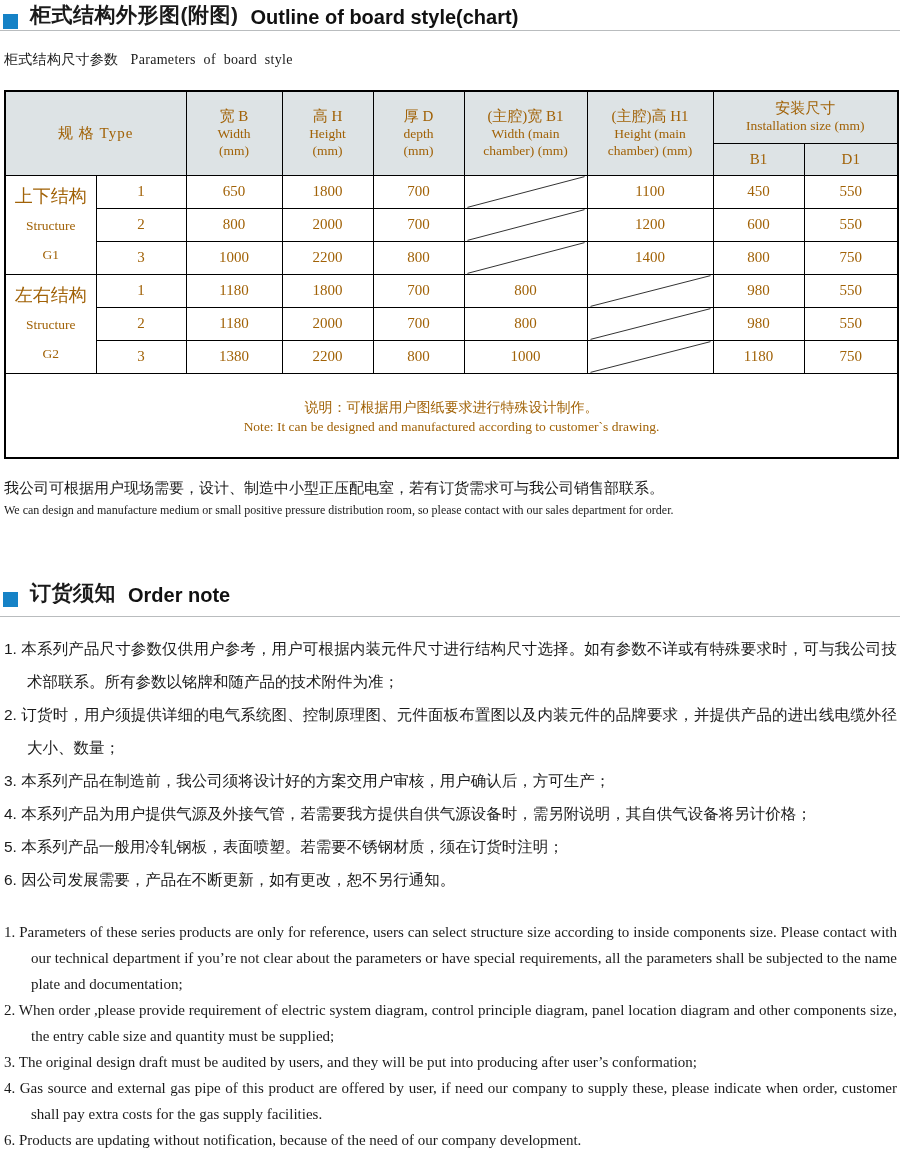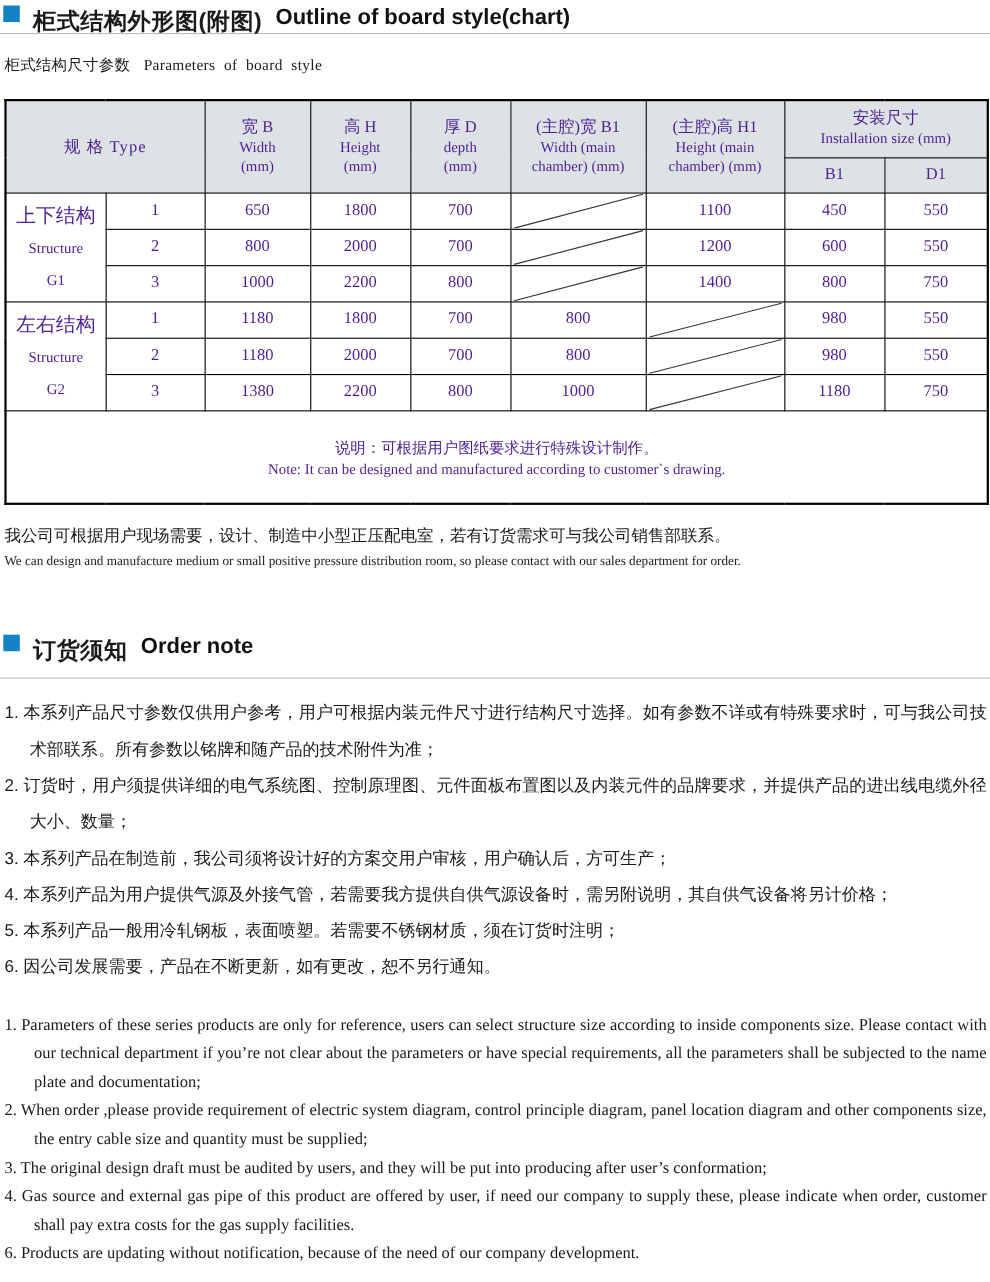--- a/index.html
+++ b/index.html
@@ -9,40 +9,40 @@
   }
   *{box-sizing:border-box;margin:0;padding:0;}
   html,body{background:#fff;}
   .page{
     width:900px;height:1165px;
     background:#fff;color:var(--ink);
     font-family:"Liberation Sans","DejaVu Sans",sans-serif;
     padding:0 3px 0 4px;overflow:hidden;position:relative;
   }
   
-  .sec-head{display:flex;align-items:flex-start;gap:12px;}
+  .sec-head{display:flex;align-items:flex-end;gap:12px;}
   .sec-head.first{padding-top:5px;height:29px;}
   .sec-head .bullet{width:15px;height:15px;background:var(--accent);flex:0 0 auto;margin-left:-1px;}
   .sec-head .t-zh{font-size:21px;font-weight:bold;letter-spacing:.5px;}
   .sec-head .t-en{font-size:20px;font-weight:600;color:#111;}
   .rule{border:0;border-top:1px solid #b9bcbe;margin:0 -3px 0 -4px;}
   .rule.r1{margin-top:1px;}
   
   .subtitle{margin-top:20px;font-size:14px;letter-spacing:.3px;}
   .subtitle .en{font-family:"Liberation Serif","DejaVu Serif",serif;font-size:14px;margin-left:8px;word-spacing:4px;}
   
   table.spec{
     border-collapse:collapse;table-layout:fixed;
     width:893px;margin-top:21px;
     font-family:"Liberation Serif","DejaVu Serif",serif;
     border:2px solid #000;
   }
   table.spec td,table.spec th{
     border:1px solid #000;text-align:center;vertical-align:middle;
-    font-weight:normal;color:#4c1d95;overflow:hidden;
+    font-weight:normal;color:#a16207;overflow:hidden;
   }
   table.spec th{background:var(--th-bg);}
   tr.hrow1{height:52px;}
   tr.hrow2{height:32px;}
   tr.brow{height:33px;}
   tr.nrow{height:85px;}
   .h-l1{font-size:15px;line-height:17px;}
   .h-l2{font-size:13.5px;line-height:17px;}
   .type-head{font-size:15px;letter-spacing:1px;}
   .cell-num{font-size:15px;}

